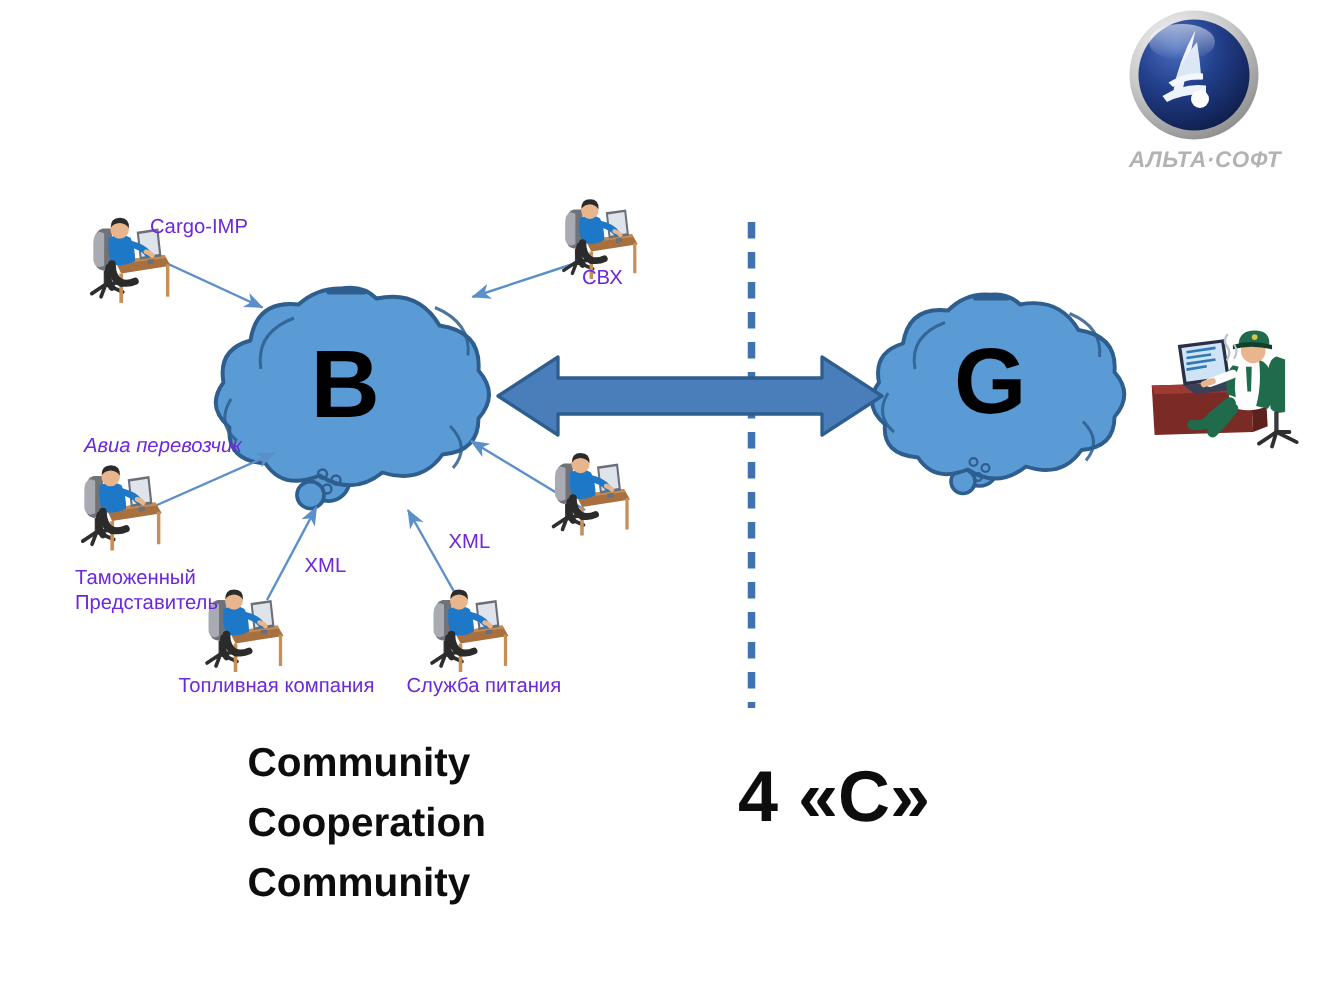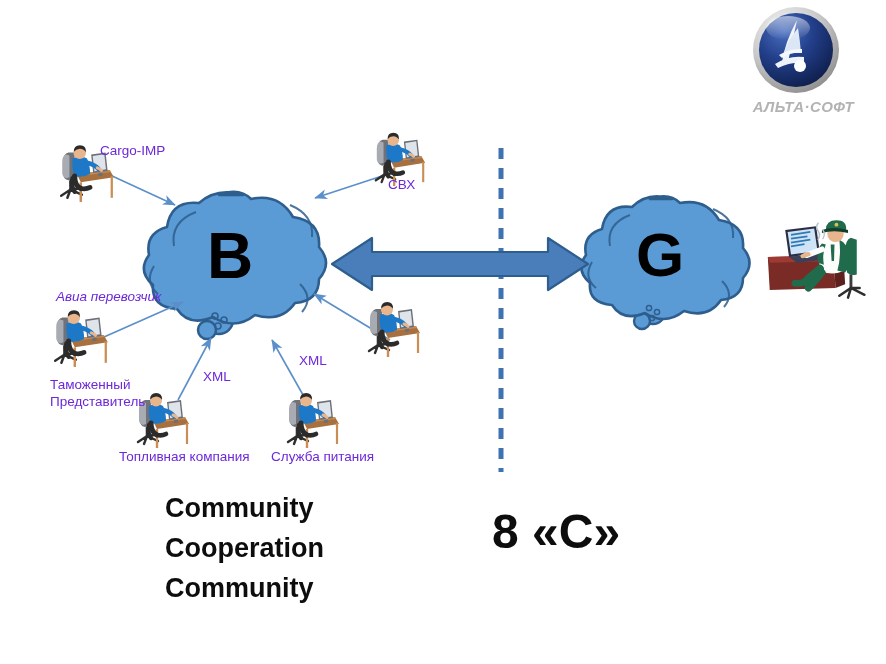--- a/index.html
+++ b/index.html
@@ -320,15 +320,15 @@
   <div id="lbl-toplivnaya" class="lbl">Топливная компания</div>
   <div id="lbl-sluzhba" class="lbl">Служба питания</div>
   <div id="lbl-xml-1" class="lbl">XML</div>
   <div id="lbl-xml-2" class="lbl">XML</div>
 
   <div id="cccblock">
     <div>Community</div>
     <div>Cooperation</div>
     <div>Community</div>
   </div>
-  <div id="three-c">8 «С»</div>
+  <div id="three-c">4 «С»</div>
 
 </div>
 
 </body></html>

